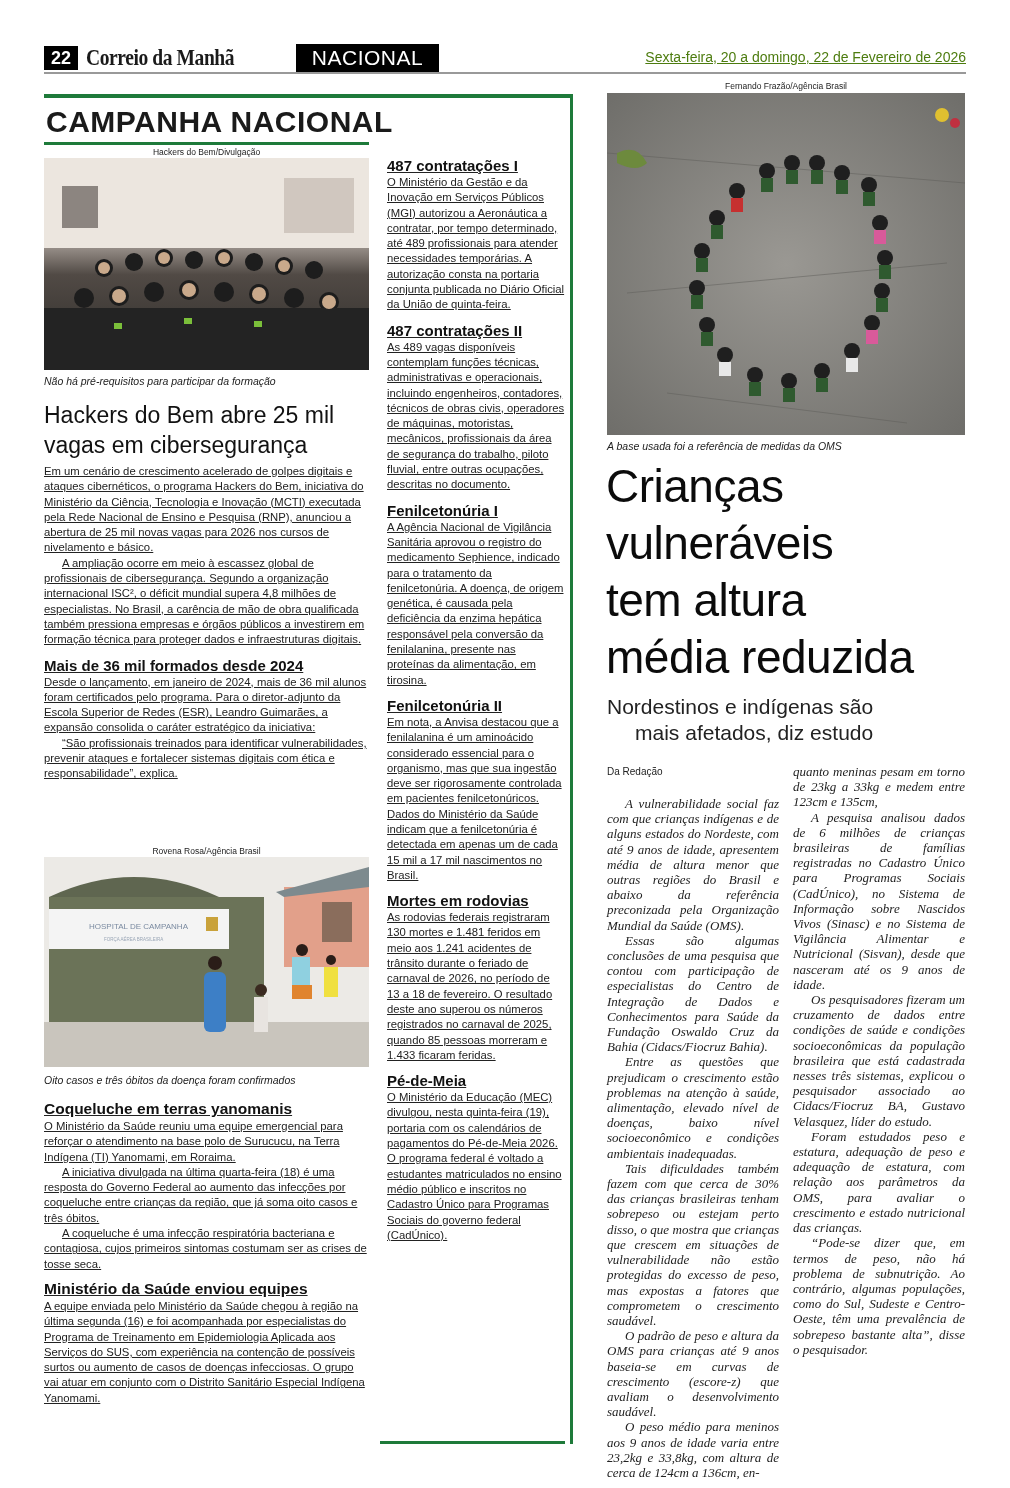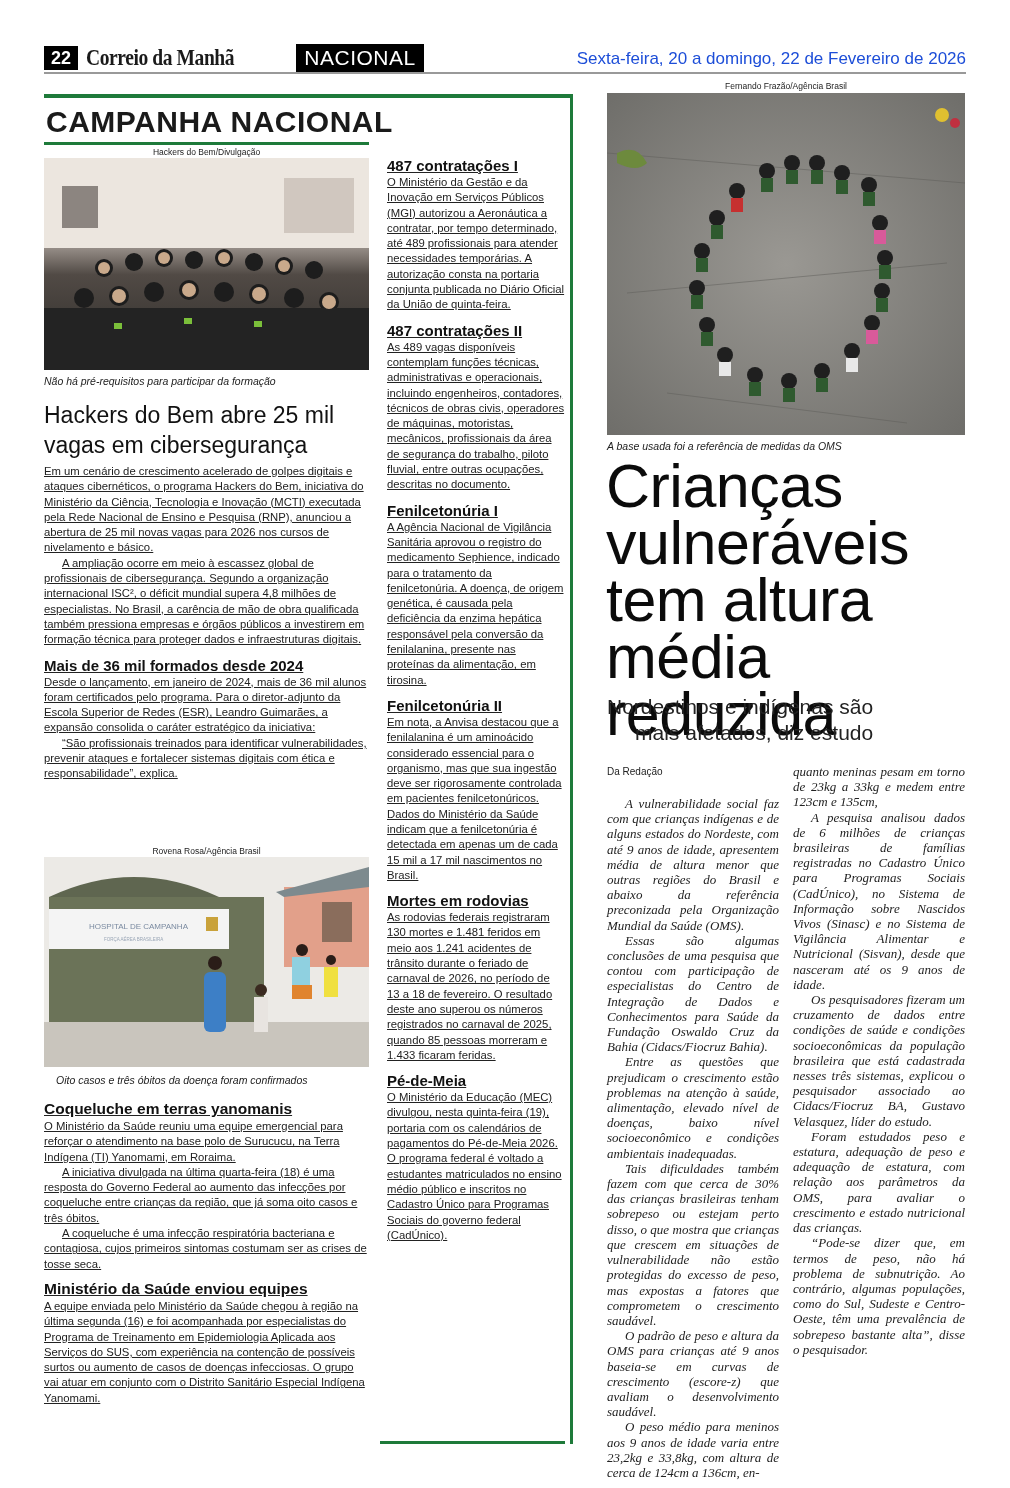--- a/index.html
+++ b/index.html
@@ -1,22 +1,22 @@
 <!DOCTYPE html>
 <html><head>
 <meta charset="utf-8">
 <style>
   html,body{margin:0;padding:0;background:#fff;}
   body{width:1010px;height:1488px;position:relative;overflow:hidden;color:#1a1a1a;font-family:"Liberation Sans",sans-serif;}
   .abs{position:absolute;}
   
   .pagenum{left:44px;top:46px;width:34px;height:24px;background:#000;color:#fff;font-family:"Liberation Sans",sans-serif;font-size:18px;font-weight:bold;text-align:center;line-height:24px;}
   .masthead{left:86px;top:44px;font-family:"Liberation Serif",serif;font-size:23px;font-weight:bold;letter-spacing:-0.5px;line-height:28px;transform:scaleX(0.85);transform-origin:left;}
-  .section{left:296px;top:44px;width:128px;height:28px;background:#000;color:#fff;font-size:21px;line-height:28px;text-align:center;letter-spacing:0.5px;}
-  .date{right:44px;top:49px;font-size:17px;color:#1d4ed8;}
+  .section{left:296px;top:44px;width:143px;height:28px;background:#000;color:#fff;font-size:21px;line-height:28px;text-align:center;letter-spacing:0.5px;}
+  .date{right:44px;top:49px;font-size:14px;color:#4d7c0f;text-decoration:underline;}
   .header-rule{left:44px;top:72px;width:922px;height:2px;background:#999;}
   
   .boxtop{left:44px;top:94px;width:528px;height:4px;background:#1e7a3a;}
   .boxright{left:570px;top:94px;width:3px;height:1350px;background:#1e7a3a;}
   .boxtitle{left:46px;top:104px;font-size:30px;font-weight:bold;letter-spacing:0.5px;line-height:36px;}
   .titlerule{left:44px;top:142px;width:325px;height:3px;background:#1e7a3a;}
   .credit{font-size:8.5px;color:#222;text-align:center;}
   .caption{font-size:10.5px;font-style:italic;color:#222;}
   .photo{overflow:hidden;}
   h2.hl{margin:0;font-weight:normal;}
@@ -116,21 +116,21 @@
     <circle cx="171" cy="106" r="7" fill="#2a1d18"></circle>
     <rect x="210" y="140" width="14" height="35" fill="#e8e4e0"></rect>
     <circle cx="217" cy="133" r="6" fill="#3a2a20"></circle>
     <rect x="248" y="100" width="18" height="40" fill="#8fd0e0"></rect>
     <rect x="248" y="128" width="20" height="14" fill="#e0842e"></rect>
     <circle cx="258" cy="93" r="6" fill="#2a1d18"></circle>
     <rect x="280" y="110" width="14" height="30" fill="#f0e040"></rect>
     <circle cx="287" cy="103" r="5" fill="#2a1d18"></circle>
   </svg>
 </div>
-<div class="abs caption" style="left:56px;top:1074px;">Oito casos e três óbitos da doença foram confirmados</div>
+<div class="abs caption" style="left:44px;top:1074px;">Oito casos e três óbitos da doença foram confirmados</div>
 
 <div class="abs col-text" style="left:44px;top:1098px;width:326px;">
   <p class="sub" style="font-size:15.5px;line-height:21px;">Coqueluche em terras yanomanis</p>
   <p>O Ministério da Saúde reuniu uma equipe emergencial para reforçar o atendimento na base polo de Surucucu, na Terra Indígena (TI) Yanomami, em Roraima.</p>
   <p class="ind">A iniciativa divulgada na última quarta-feira (18) é uma resposta do Governo Federal ao aumento das infecções por coqueluche entre crianças da região, que já soma oito casos e três óbitos.</p>
   <p class="ind">A coqueluche é uma infecção respiratória bacteriana e contagiosa, cujos primeiros sintomas costumam ser as crises de tosse seca.</p>
   <p class="sub" style="font-size:15.5px;line-height:21px;margin-top:6px;">Ministério da Saúde enviou equipes</p>
   <p>A equipe enviada pelo Ministério da Saúde chegou à região na última segunda (16) e foi acompanhada por especialistas do Programa de Treinamento em Epidemiologia Aplicada aos Serviços do SUS, com experiência na contenção de possíveis surtos ou aumento de casos de doenças infecciosas. O grupo vai atuar em conjunto com o Distrito Sanitário Especial Indígena Yanomami.</p>
 </div>
 
@@ -217,21 +217,21 @@
         <rect x="272" y="172" width="12" height="14" fill="#2f5a2f"></rect>
       <circle cx="273" cy="130" r="8" fill="#1f1f1f"></circle>
         <rect x="267" y="137" width="12" height="14" fill="#d85a9a"></rect>
     </g>
     <circle cx="335" cy="22" r="7" fill="#e0c030"></circle>
       <circle cx="348" cy="30" r="5" fill="#c03040"></circle>
   </svg>
 </div>
 <div class="abs caption" style="left:607px;top:440px;">A base usada foi a referência de medidas da OMS</div>
 
-<h1 class="abs" style="left:606px;top:458px;margin:0;font-size:61px;line-height:57px;font-weight:normal;letter-spacing:-0.5px;color:#0b0b0b;font-family:'Liberation Sans',sans-serif;">
+<h1 class="abs" style="left:606px;top:458px;margin:0;font-size:46px;line-height:57px;font-weight:normal;letter-spacing:-0.5px;color:#0b0b0b;font-family:'Liberation Sans',sans-serif;">
   <span>Crianças</span><br>
   <span>vulneráveis</span><br>
   <span>tem altura</span><br>
   <span>média reduzida</span>
 </h1>
 
 <div class="abs" style="left:607px;top:694px;font-size:21px;line-height:26px;color:#222;font-weight:300;text-align:right;">
   <span>Nordestinos e indígenas são</span><br>
   <span>mais afetados, diz estudo</span>
 </div>

